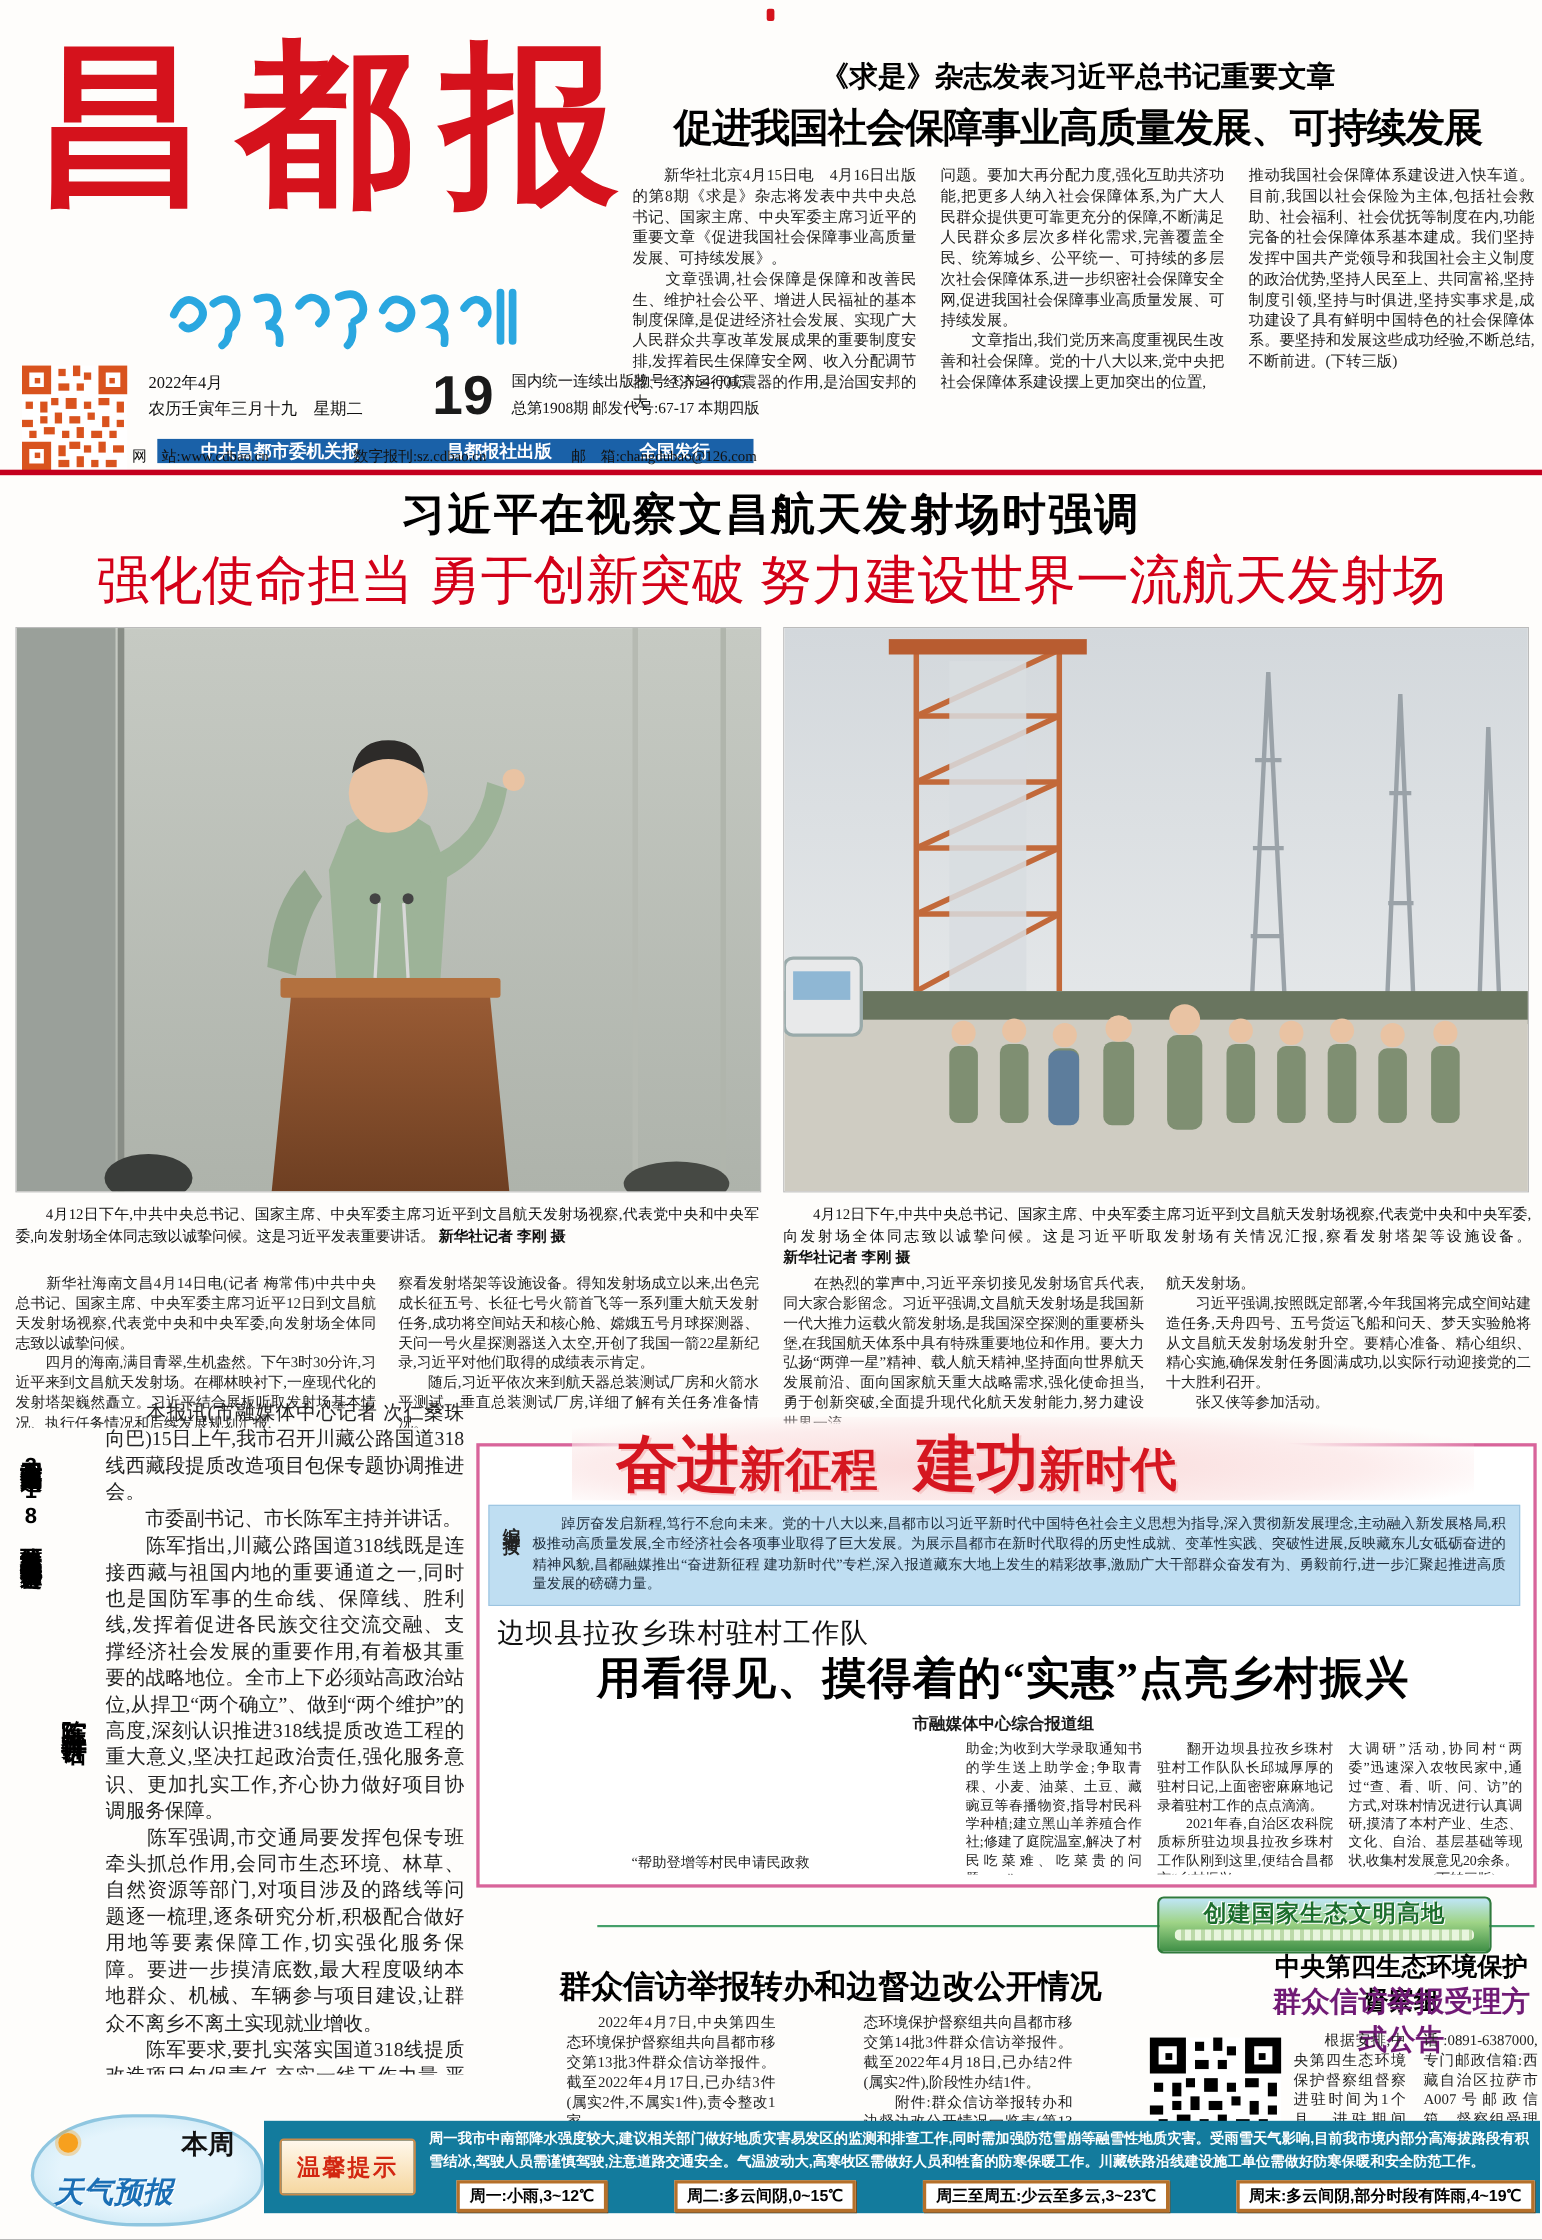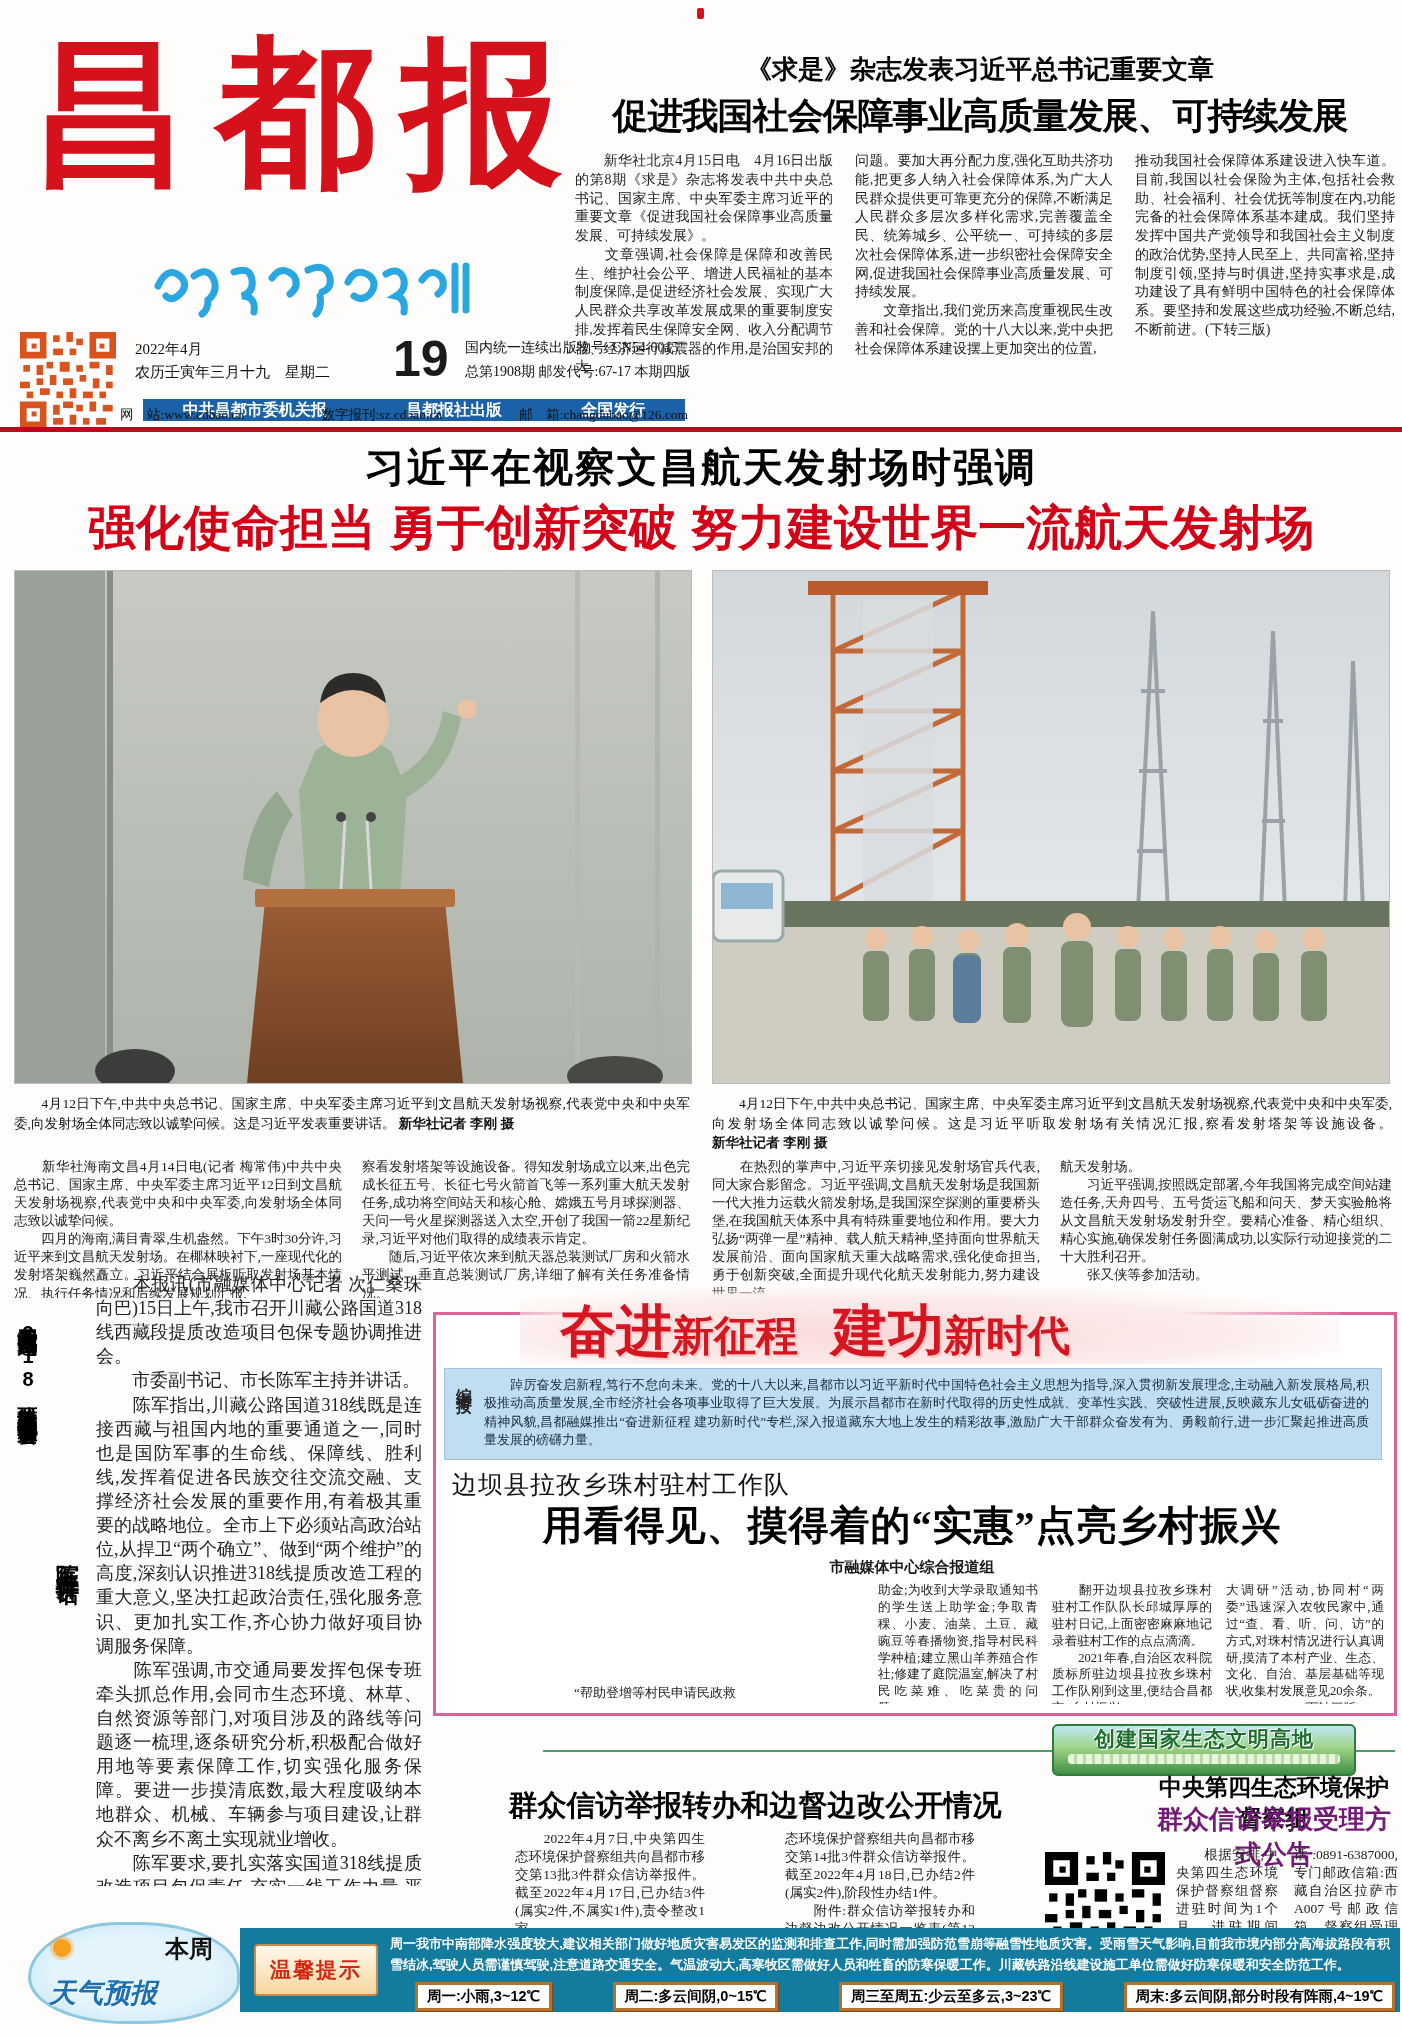--- a/index.html
+++ b/index.html
@@ -16,21 +16,21 @@
   .daynum{font-size:50px;font-weight:900;font-family:"Liberation Sans",sans-serif;line-height:1;}
   .issueinfo{font-size:14px;line-height:1.7;color:#111;text-align:left;}
   .orgbar{background:#1a61a8;color:#fff;font-weight:bold;font-size:16px;
           font-family:"Liberation Sans",sans-serif;display:flex;align-items:center;
           justify-content:space-around;}
   .contacts{font-size:13.5px;display:flex;justify-content:space-between;color:#111;}
   .redrule{background:#c4001e;}
   
   .lead-kicker{font-size:40px;font-weight:900;font-family:"Liberation Sans",sans-serif;
                text-align:center;color:#000;letter-spacing:2px;}
-  .lead-head{font-size:48px;font-weight:700;font-family:"Liberation Sans",sans-serif;
+  .lead-head{font-size:48px;font-weight:400;font-family:"Liberation Sans",sans-serif;
              text-align:center;color:#d30018;letter-spacing:0px;white-space:nowrap;}
   .tr-kicker{font-size:26px;font-weight:900;font-family:"Liberation Sans",sans-serif;
              text-align:center;color:#000;}
   .tr-head{font-size:36px;font-weight:900;font-family:"Liberation Sans",sans-serif;
            text-align:center;color:#000;letter-spacing:-1px;white-space:nowrap;}
   .cap{font-size:13.5px;line-height:1.45;text-align:justify;color:#111;}
   .cap b{font-family:"Liberation Sans",sans-serif;white-space:nowrap;}
   .photo{border:1px solid #bbb;}
   
   .vtitle{writing-mode:vertical-rl;text-orientation:upright;font-weight:900;

